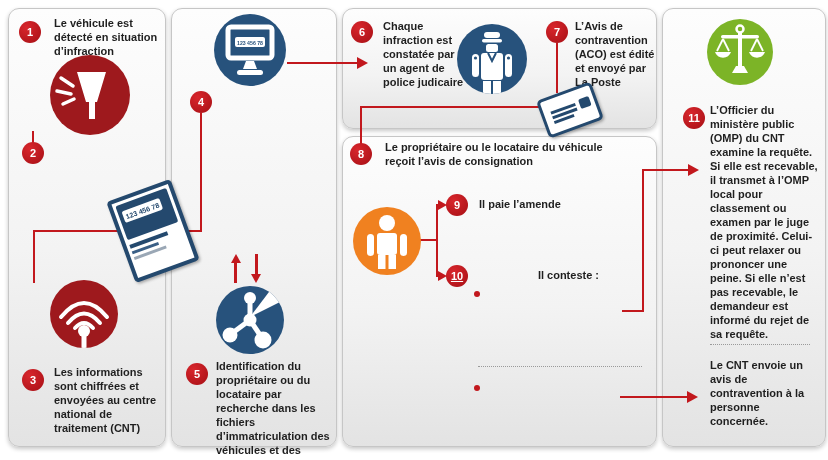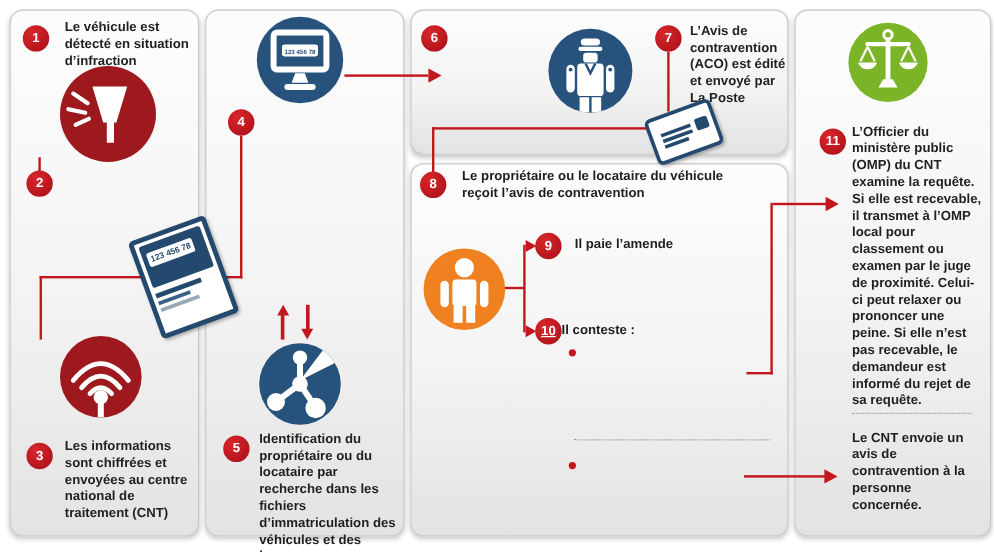--- a/index.html
+++ b/index.html
@@ -147,20 +147,21 @@
   </div>
 
   <div class="badge" style="left:186px;top:363px;">
       <span>5</span>
     </div>
   <div class="stept" style="left:216px;top:360px;width:119px;">Identification du propriétaire ou du locataire par recherche dans les fichiers d’immatriculation des véhicules et des loueurs</div>
 
   <div class="badge" style="left:351px;top:21px;">
       <span>6</span>
     </div>
+  <div class="stept" style="left:383px;top:20px;width:84px;">Chaque infraction est constatée par un agent de police judicaire</div>
 
   <div class="circle navy" style="left:457px;top:24px;width:70px;height:70px;">
     <svg width="70" height="70" viewBox="0 0 70 70">
       <rect x="27" y="8" width="16" height="6" rx="3" fill="#fff"></rect>
       <rect x="25" y="15" width="20" height="3.5" rx="1.75" fill="#fff"></rect>
       <rect x="29" y="20" width="12" height="8" rx="2.5" fill="#fff"></rect>
       <rect x="24" y="29" width="22" height="27" rx="3" fill="#fff"></rect>
       <polyline points="31,29 35,37 39,29" fill="none" stroke="#27527c" stroke-width="2"></polyline>
       <rect x="15" y="30" width="7" height="23" rx="3.5" fill="#fff"></rect>
       <rect x="48" y="30" width="7" height="23" rx="3.5" fill="#fff"></rect>
@@ -179,42 +180,42 @@
   <div class="card" style="left:541px;top:90px;width:52px;height:34px;border-width:3px;border-radius:5px;transform:rotate(-20deg);">
     <div style="position:absolute;left:7px;top:12px;width:26px;height:2.5px;background:#24496e;"></div>
     <div style="position:absolute;left:7px;top:17px;width:26px;height:2.5px;background:#24496e;"></div>
     <div style="position:absolute;left:7px;top:22px;width:21px;height:2.5px;background:#24496e;"></div>
     <div style="position:absolute;right:4px;top:10px;width:11px;height:10px;border-radius:2px;background:#24496e;"></div>
   </div>
 
   <div class="badge" style="left:350px;top:143px;">
       <span>8</span>
     </div>
-  <div class="stept" style="left:385px;top:141px;width:220px;">Le propriétaire ou le locataire du véhicule reçoit l’avis de contravention</div>
+  <div class="stept" style="left:385px;top:141px;width:220px;">Le propriétaire ou le locataire du véhicule reçoit l’avis de consignation</div>
 
   <div class="circle org" style="left:353px;top:207px;width:68px;height:68px;">
     <svg width="68" height="68" viewBox="0 0 68 68">
       <circle cx="34" cy="16" r="8" fill="#fff"></circle>
       <rect x="24" y="26" width="20" height="22" rx="3" fill="#fff"></rect>
       <rect x="14" y="27" width="7" height="22" rx="3.5" fill="#fff"></rect>
       <rect x="47" y="27" width="7" height="22" rx="3.5" fill="#fff"></rect>
       <rect x="25" y="48" width="7.5" height="14" fill="#fff"></rect>
       <rect x="35.5" y="48" width="7.5" height="14" fill="#fff"></rect>
     </svg>
   </div>
 
   <div class="badge" style="left:446px;top:194px;">
       <span>9</span>
     </div>
   <div class="stept" style="left:479px;top:198px;width:160px;">Il paie l’amende</div>
 
   <div class="badge" style="left:446px;top:265px;text-decoration:underline;">
       <span>10</span>
     </div>
-  <div class="stept" style="left:468px;top:269px;width:120px;">Il conteste :</div>
+  <div class="stept" style="left:479px;top:269px;width:120px;text-align:right;">Il conteste :</div>
 
   <div class="bullet-dot" style="left:474px;top:291px;"></div>
 
   <div class="dotted" style="left:478px;top:366px;width:164px;"></div>
 
   <div class="bullet-dot" style="left:474px;top:385px;"></div>
 
   <div class="circle grn" style="left:707px;top:19px;width:66px;height:66px;">
     <svg width="66" height="66" viewBox="0 0 66 66">
       <circle cx="33" cy="10" r="3.5" fill="none" stroke="#fff" stroke-width="2.5"></circle>

